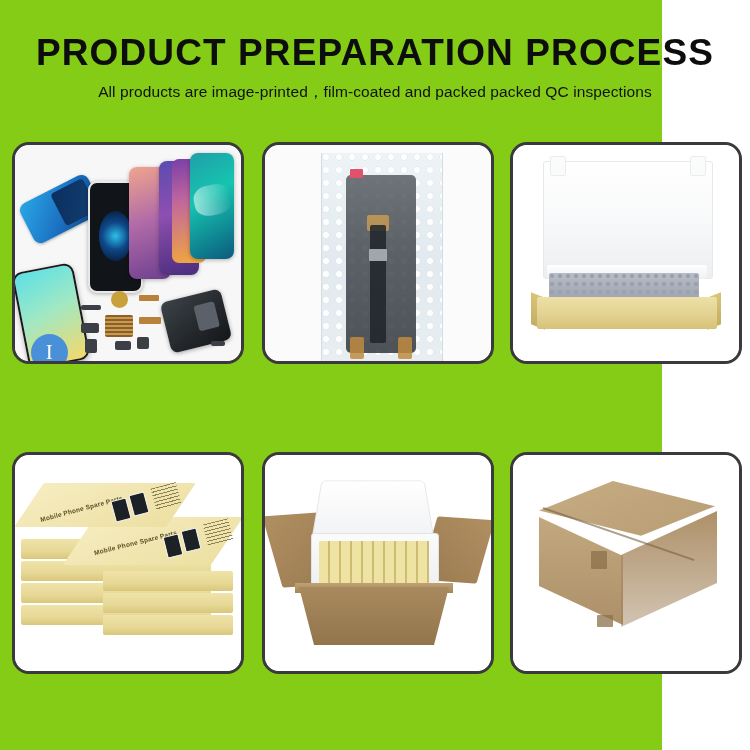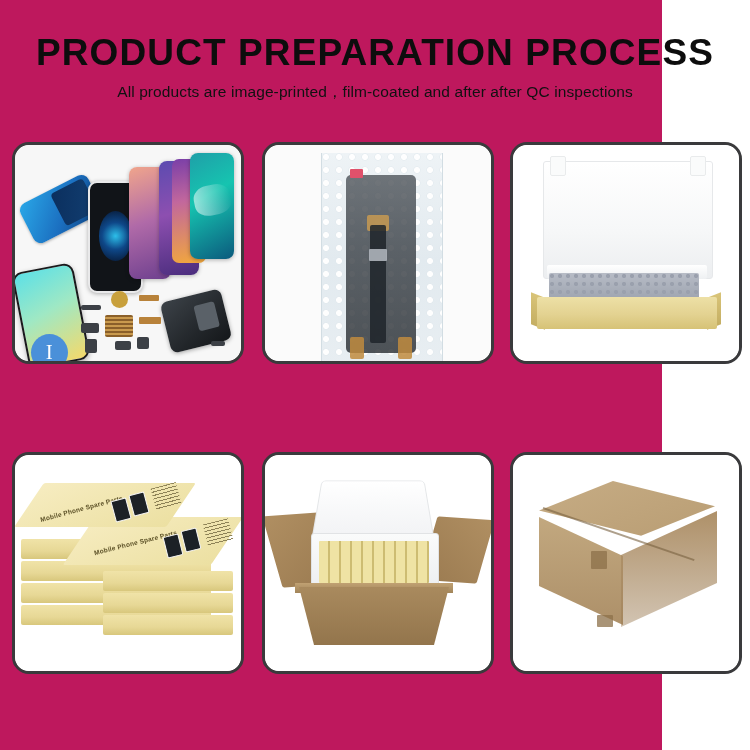--- a/index.html
+++ b/index.html
@@ -11,21 +11,21 @@
     width: 750px;
     height: 750px;
     background: #ffffff;
     font-family: "Liberation Sans", sans-serif;
     overflow: hidden;
   }
   .page {
     position: relative;
     width: 662px;
     height: 750px;
-    background: #be185d;
+    background: #84cc16;
   }
 
   
   .header {
     position: absolute;
     top: 0; left: 0;
     width: 750px;
     text-align: center;
   }
   .title {
@@ -473,21 +473,21 @@
   .vi-tape-a { left: 78px; top: 96px; width: 16px; height: 18px; }
   .vi-tape-b { left: 84px; top: 160px; width: 16px; height: 12px; }
 </style>
 </head>
 <body>
 
 <div class="page">
 
   <div class="header">
     <h1 class="title">PRODUCT PREPARATION PROCESS</h1>
-    <p class="subtitle">All products are image-printed，film-coated and after after QC inspections</p>
+    <p class="subtitle">All products are image-printed，film-coated and packed packed QC inspections</p>
   </div>
 
   <div class="grid">
 
     <div class="card c0">
       <div class="photo">
         <div class="p1">
           <div class="ph ph-blue"></div>
           <div class="ph ph-black"></div>
           <div class="ph ph-pnk"></div>

